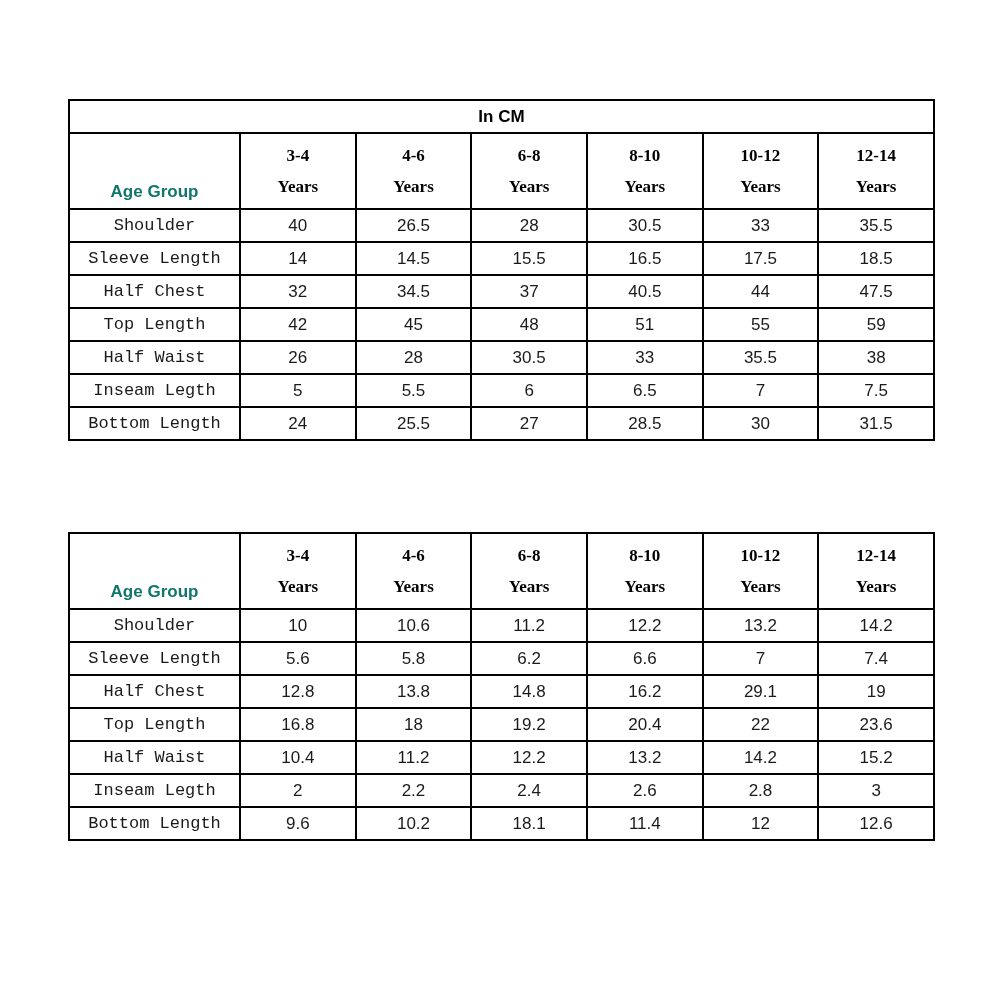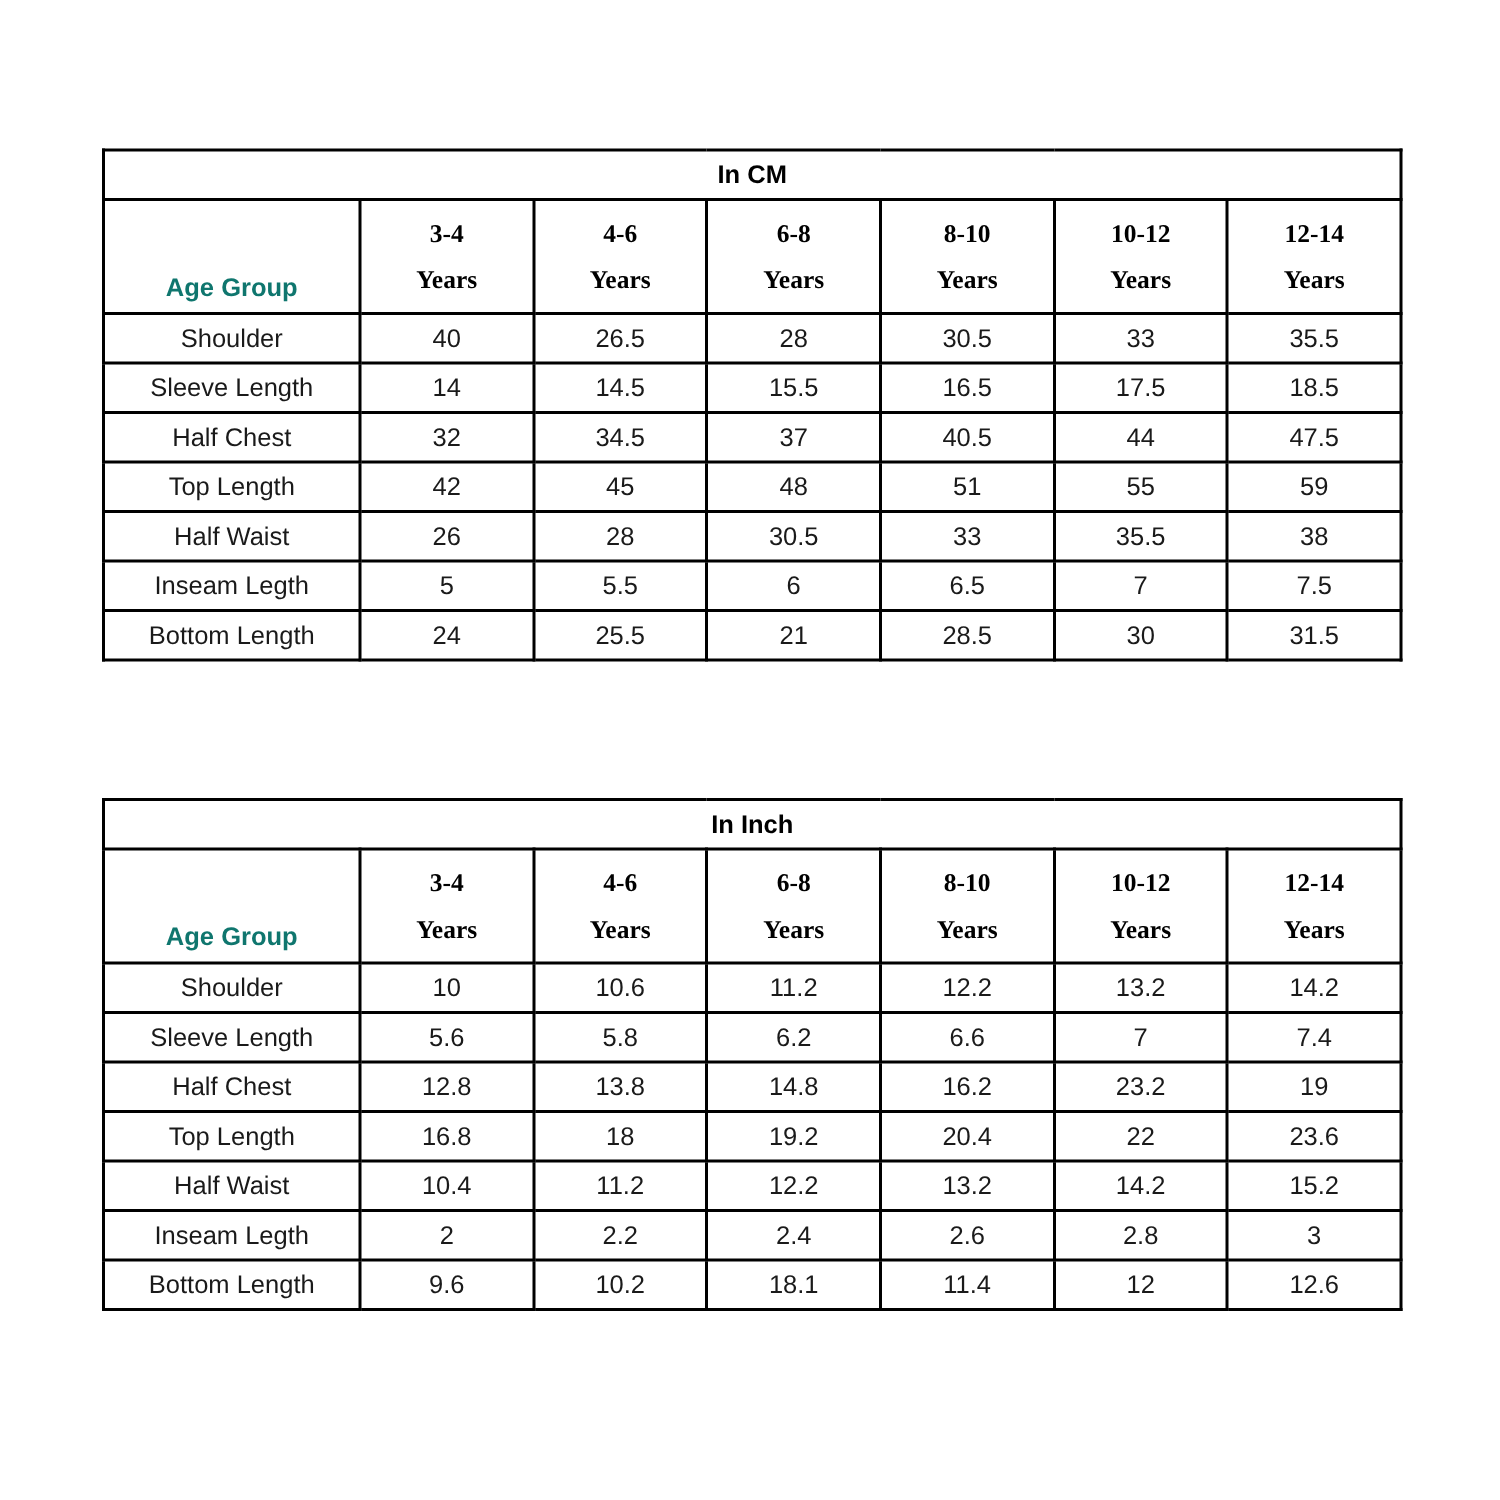--- a/index.html
+++ b/index.html
@@ -60,20 +60,21 @@
     line-height: 31px;
     font-family: Liberation Serif, serif;
   }
   .size-table td {
     height: 31px;
     font-size: 17px;
     vertical-align: middle;
   }
   .size-table td.row-label {
     font-size: 17px;
+    font-family: Liberation Mono, monospace;
   }
 </style>
 </head>
 <body>
 
 <div id="canvas">
 
   <table class="size-table" id="table-cm">
     <colgroup>
       <col style="width:171px">
@@ -168,42 +169,39 @@
         <td>5.5</td>
         <td>6</td>
         <td>6.5</td>
         <td>7</td>
         <td>7.5</td>
       </tr>
       <tr>
         <td class="row-label">Bottom Length</td>
         <td>24</td>
         <td>25.5</td>
-        <td>21</td>
+        <td>27</td>
         <td>28.5</td>
         <td>30</td>
         <td>31.5</td>
       </tr>
     </tbody>
   </table>
 
   <table class="size-table" id="table-inch">
     <colgroup>
       <col style="width:171px">
       <col>
         <col>
         <col>
         <col>
         <col>
         <col>
     </colgroup>
     <thead>
-      <tr>
-        <th class="title-cell" colspan="7">In Inch</th>
-      </tr>
       <tr>
         <th class="corner-cell">Age Group</th>
         <th class="col-head">
           <span>3-4</span>
           <span>Years</span>
         </th>
         <th class="col-head">
           <span>4-6</span>
           <span>Years</span>
         </th>
@@ -243,21 +241,21 @@
         <td>6.6</td>
         <td>7</td>
         <td>7.4</td>
       </tr>
       <tr>
         <td class="row-label">Half Chest</td>
         <td>12.8</td>
         <td>13.8</td>
         <td>14.8</td>
         <td>16.2</td>
-        <td>23.2</td>
+        <td>29.1</td>
         <td>19</td>
       </tr>
       <tr>
         <td class="row-label">Top Length</td>
         <td>16.8</td>
         <td>18</td>
         <td>19.2</td>
         <td>20.4</td>
         <td>22</td>
         <td>23.6</td>

